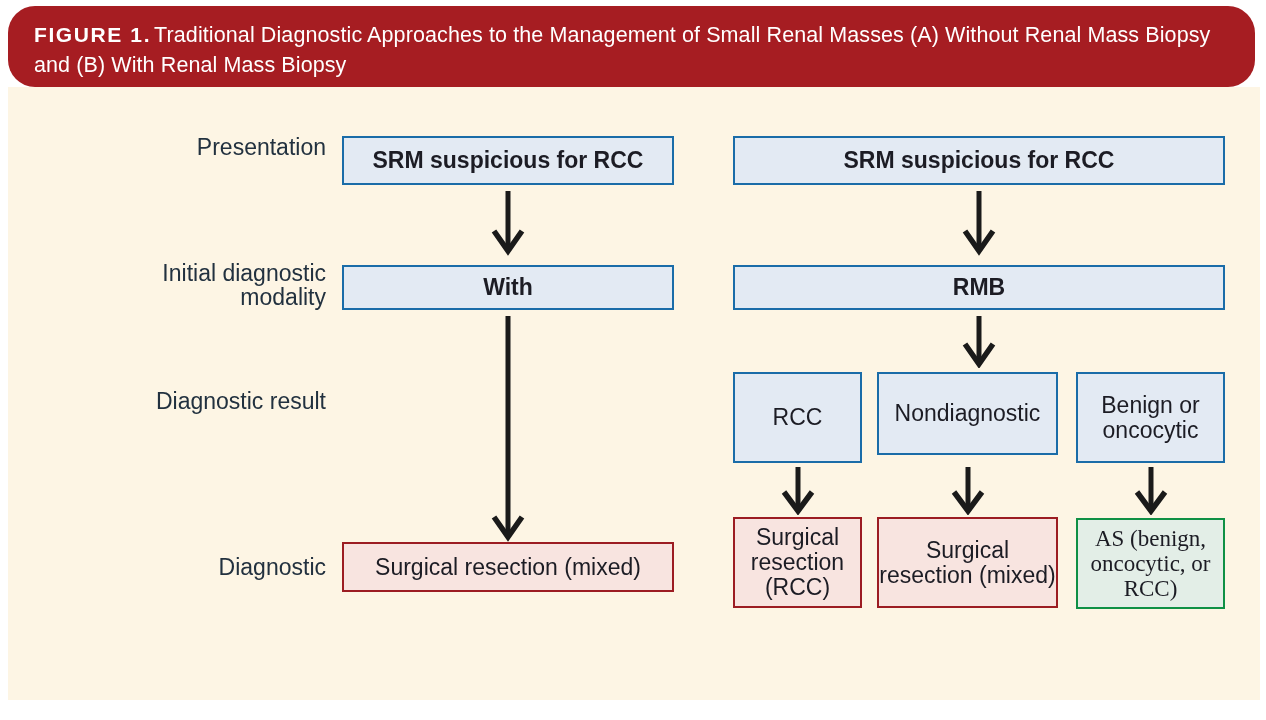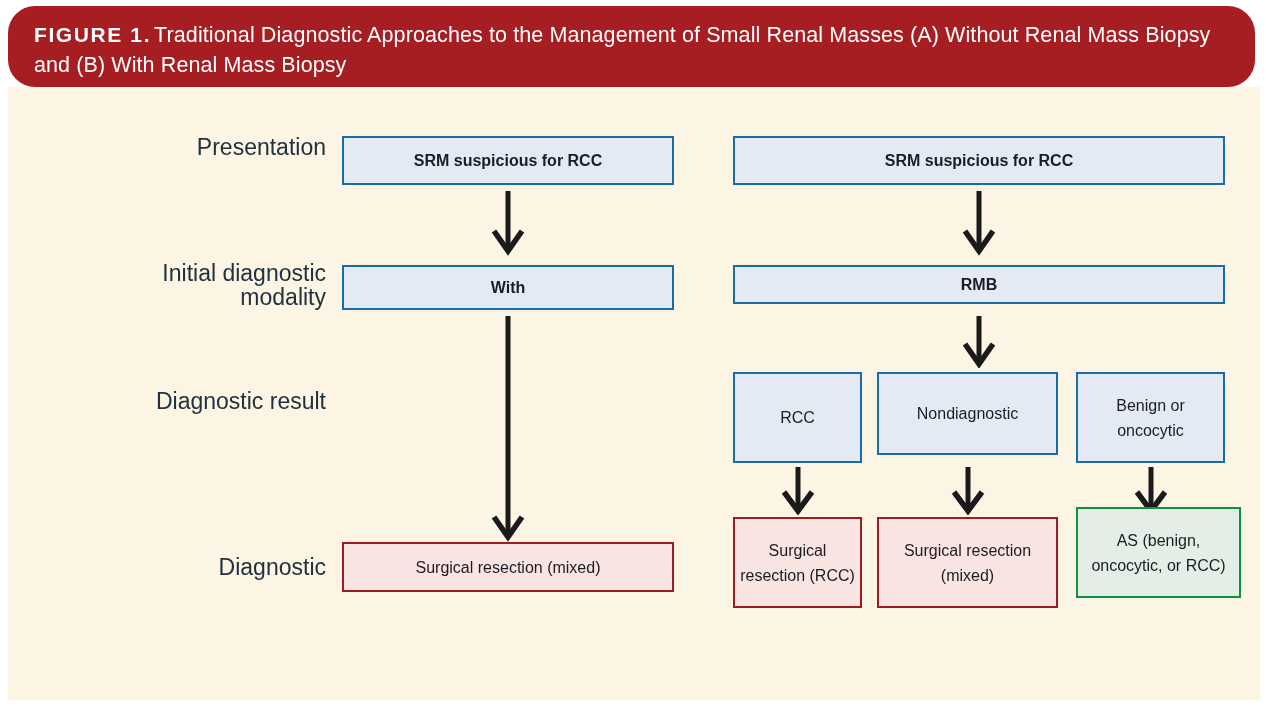--- a/index.html
+++ b/index.html
@@ -68,21 +68,21 @@
 
   
   .fbox {
     position: absolute;
     box-sizing: border-box;
     display: flex;
     align-items: center;
     justify-content: center;
     text-align: center;
     color: #1c1c24;
-    font-size: 16px;
+    font-size: 23px;
     line-height: 25px;
   }
   .fbox.blue {
     background: #e3eaf3;
     border: 2.5px solid #1a6ca8;
   }
   .fbox.red {
     background: #f8e4e0;
     border: 2.5px solid #9c1c22;
   }
@@ -146,21 +146,21 @@
       <span>SRM suspicious for RCC</span>
     </div>
 
     <div class="arrow" style="left:951px; top:104px;">
       <svg width="40" height="65" viewBox="0 0 40 65">
         <line x1="20" y1="0" x2="20" y2="57" stroke="#1a1a1a" stroke-width="5"></line>
         <polyline points="6,40 20,60 34,40" fill="none" stroke="#1a1a1a" stroke-width="5.5"></polyline>
       </svg>
     </div>
 
-    <div class="fbox blue bold" style="left:725px; top:178px; width:492px; height:39px;">
+    <div class="fbox blue bold" style="left:725px; top:178px; width:492px; height:45px;">
       <span>RMB</span>
     </div>
 
     <div class="arrow" style="left:951px; top:229px;">
       <svg width="40" height="52" viewBox="0 0 40 52">
         <line x1="20" y1="0" x2="20" y2="45" stroke="#1a1a1a" stroke-width="5"></line>
         <polyline points="6,28 20,48 34,28" fill="none" stroke="#1a1a1a" stroke-width="5.5"></polyline>
       </svg>
     </div>
 
@@ -192,18 +192,18 @@
         <polyline points="6,25 20,44 34,25" fill="none" stroke="#1a1a1a" stroke-width="5.5"></polyline>
       </svg>
     </div>
 
     <div class="fbox red" style="left:725px; top:430px; width:129px; height:91px;">
       <span>Surgical resection (RCC)</span>
     </div>
     <div class="fbox red" style="left:869px; top:430px; width:181px; height:91px;">
       <span>Surgical resection (mixed)</span>
     </div>
-    <div class="fbox green" style="left:1068px; top:420px; width:165px; height:91px;">
+    <div class="fbox green" style="left:1068px; top:431px; width:149px; height:91px;font-family:Liberation Serif, serif;">
       <span style="padding:0 6px;">AS (benign, oncocytic, or RCC)</span>
     </div>
 
   </div>
 </div>
 
 </body></html>

